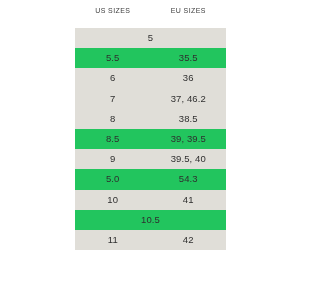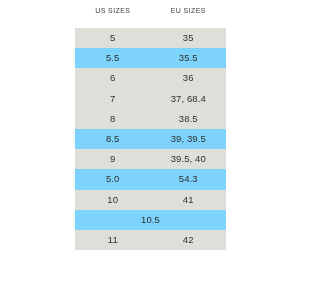--- a/index.html
+++ b/index.html
@@ -50,21 +50,21 @@
   }
 
   .rows {
     display: block;
   }
 
   .row {
     display: flex;
     height: 20.2px;
     align-items: center;
-    background: #7dd3fc;
+    background: #22c55e;
   }
 
   .row.shaded {
     background: #e0ded8;
   }
 
   .cell {
     flex: 1 1 50%;
     text-align: center;
     font-size: 9.5px;
@@ -81,33 +81,32 @@
   <div class="table-wrap">
 
     <div class="header-row">
       <div class="header-cell">US SIZES</div>
       <div class="header-cell">EU SIZES</div>
     </div>
 
     <div class="rows">
         <div class="row shaded">
           <div class="cell">5</div>
-          <div class="cell">35</div>
         </div>
         <div class="row">
           <div class="cell">5.5</div>
           <div class="cell">35.5</div>
         </div>
         <div class="row shaded">
           <div class="cell">6</div>
           <div class="cell">36</div>
         </div>
         <div class="row shaded">
           <div class="cell">7</div>
-          <div class="cell">37, 68.4</div>
+          <div class="cell">37, 46.2</div>
         </div>
         <div class="row shaded">
           <div class="cell">8</div>
           <div class="cell">38.5</div>
         </div>
         <div class="row">
           <div class="cell">8.5</div>
           <div class="cell">39, 39.5</div>
         </div>
         <div class="row shaded">

